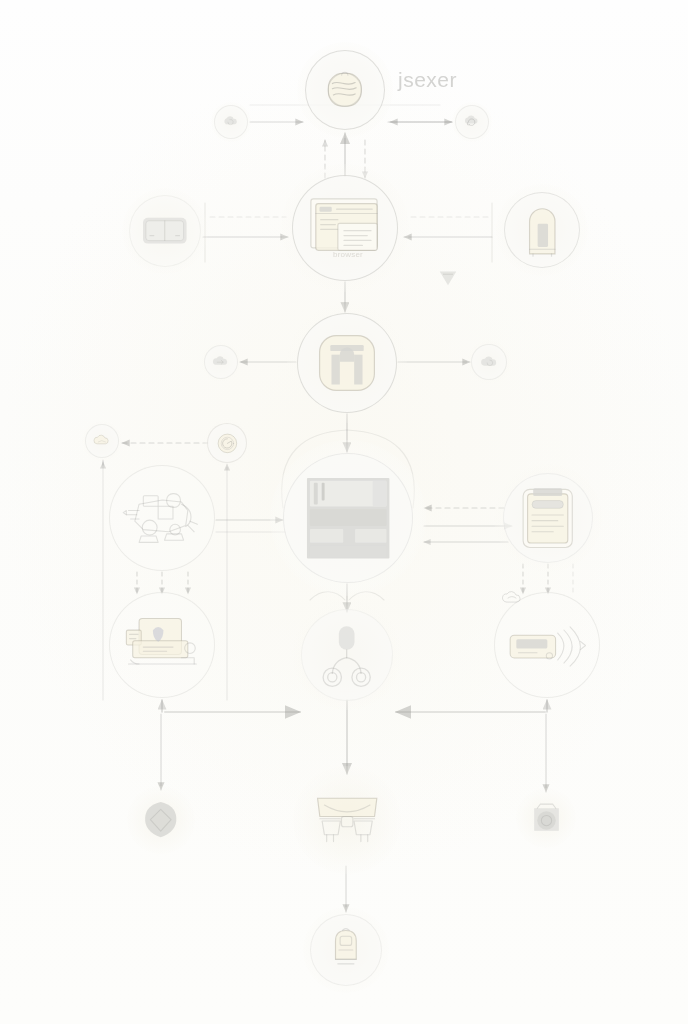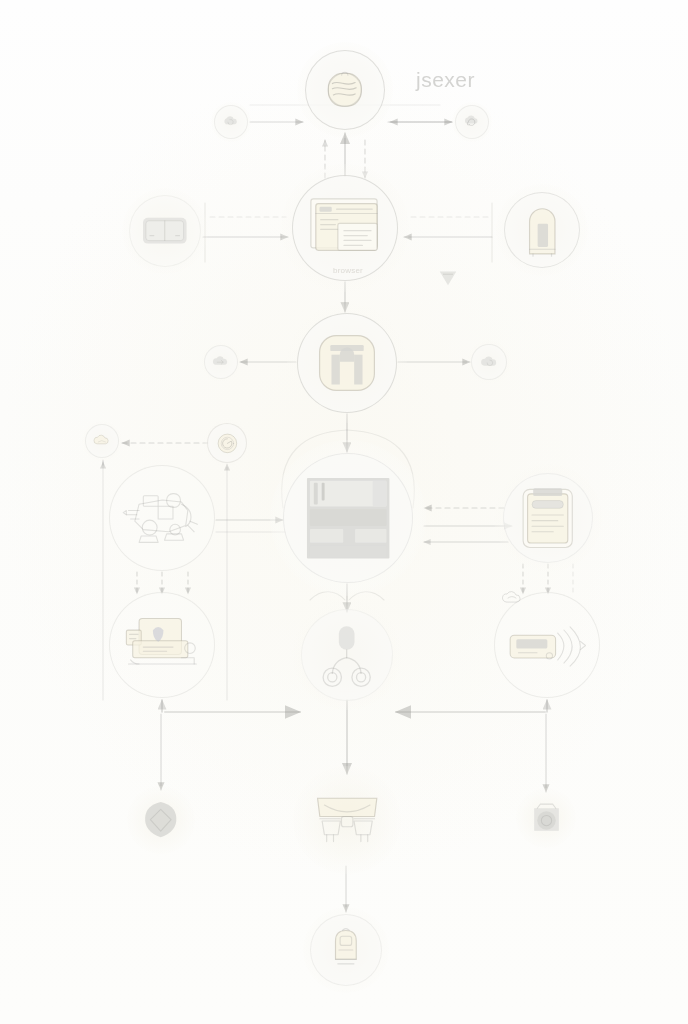--- a/index.html
+++ b/index.html
@@ -81,21 +81,20 @@
 
   
   .diagram-label {
     position: absolute;
     font-size: 21px;
     letter-spacing: 0.5px;
     color: rgba(186,186,183,0.62);
     font-family: "Liberation Sans", sans-serif;
     white-space: nowrap;
     transform: translate(0, -50%);
-    margin-left: 18px;
   }
   .node-caption {
     position: absolute;
     font-size: 8px;
     color: rgba(196,193,186,0.55);
     letter-spacing: 0.2px;
     white-space: nowrap;
     transform: translate(-50%, -50%);
     font-family: "Liberation Sans", sans-serif;
   }
@@ -229,21 +228,21 @@
           <path class="ln-f" d="M8 16 L58 16"></path>
           <rect class="fl-g" x="11" y="10.5" width="10" height="4" rx="1"></rect>
           <path class="ln-f" d="M25 12.5 L54 12.5"></path>
           <path class="ln-f" d="M12 21 L26 21 M12 25 L24 25 M12 29 L27 29"></path>
           <rect class="fl-lt" x="26" y="24" width="32" height="22" rx="1.5"></rect>
           <path class="ln-f" d="M31 30 L53 30 M31 34 L50 34 M31 38 L53 38 M31 42 L46 42"></path>
         </svg>
       </div>
     </div>
 
-    <div class="node-caption" style="left:348px;top:270px;">browser</div>
+    <div class="node-caption" style="left:348px;top:254px;">browser</div>
 
     <div class="node mid" style="left:165px;top:231px;width:72px;height:72px;">
       <div class="halo"></div>
       <div class="ring" style="border-color:rgba(192,192,188,0.18);background:rgba(250,250,248,0.40);"></div>
       <div class="art" style="width:66%;height:52%;">
         <svg viewBox="0 0 48 30">
           <rect class="fl-g2" x="2" y="2" width="44" height="26" rx="5"></rect>
           <rect x="5" y="5" width="38" height="20" rx="3" fill="rgba(238,238,235,0.9)" stroke="rgba(176,176,172,0.3)" stroke-width="0.8"></rect>
           <path class="ln-f" d="M24 5 L24 25"></path>
           <path class="ln-f" d="M9 20 l4 0 M35 20 l4 0"></path>

